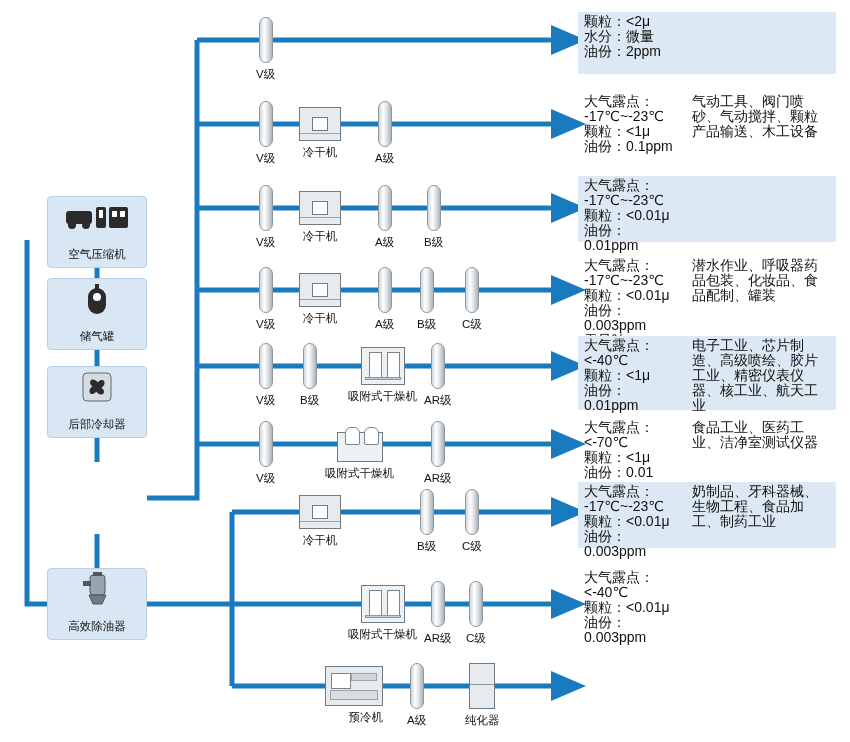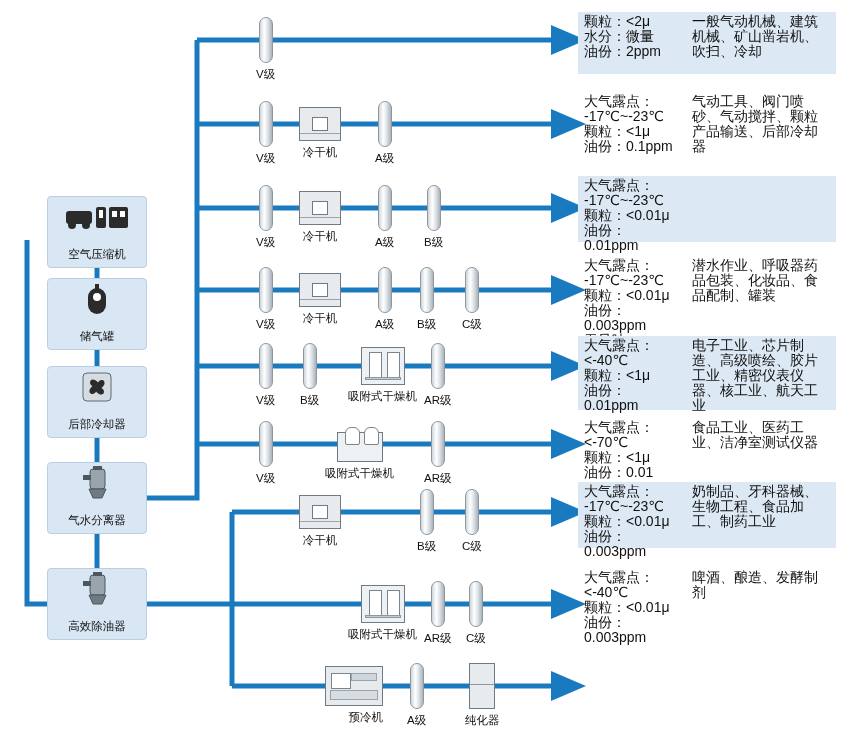--- a/index.html
+++ b/index.html
@@ -136,31 +136,20 @@
         <rect x="3" y="3" width="28" height="28" rx="4" fill="#d5dce2" stroke="#5d6a73"></rect>
         <path d="M17 17 C17 7,27 9,24 15 C21 21,17 17,17 17Z" fill="#2b2b2b"></path>
         <path d="M17 17 C27 17,25 27,19 24 C13 21,17 17,17 17Z" fill="#2b2b2b"></path>
         <path d="M17 17 C17 27,7 25,10 19 C13 13,17 17,17 17Z" fill="#2b2b2b"></path>
         <path d="M17 17 C7 17,9 7,15 10 C21 13,17 17,17 17Z" fill="#2b2b2b"></path>
       </svg>
     </div>
     <div class="cap">后部冷却器</div>
   </div>
 
-  <div class="srcbox" style="left:47px;top:462px;">
-    <div class="icowrap">
-      <svg width="34" height="36" viewBox="0 0 34 36">
-        <rect x="10" y="4" width="15" height="20" rx="3" fill="#9aa4ac" stroke="#4c5760"></rect>
-        <rect x="13" y="1" width="9" height="4" fill="#4c5760"></rect>
-        <path d="M9 24 L26 24 L22 33 L13 33 Z" fill="#6e7a84" stroke="#4c5760"></path>
-        <rect x="3" y="10" width="8" height="5" fill="#4c5760"></rect>
-      </svg>
-    </div>
-    <div class="cap">气水分离器</div>
-  </div>
 
   <div class="srcbox" style="left:47px;top:568px;">
     <div class="icowrap">
       <svg width="34" height="36" viewBox="0 0 34 36">
         <rect x="10" y="4" width="15" height="20" rx="3" fill="#9aa4ac" stroke="#4c5760"></rect>
         <rect x="13" y="1" width="9" height="4" fill="#4c5760"></rect>
         <path d="M9 24 L26 24 L22 33 L13 33 Z" fill="#6e7a84" stroke="#4c5760"></path>
         <rect x="3" y="10" width="8" height="5" fill="#4c5760"></rect>
       </svg>
     </div>
@@ -312,29 +301,28 @@
   </div>
   <div class="dev" style="left:465px;top:663px;">
     <div class="pur"></div>
     <div class="lbl">纯化器</div>
   </div>
 
   <div class="panel shaded" style="left:578px;top:12px;width:258px;height:62px;">
     <div class="left" style="white-space:pre-line">颗粒：&lt;2μ
 水分：微量
 油份：2ppm</div>
-    <div class="right">一般气动机械、建筑机械、矿山凿岩机、吹扫、冷却</div>
   </div>
 
   <div class="panel" style="left:578px;top:92px;width:258px;height:66px;">
     <div class="left" style="white-space:pre-line">大气露点：
 -17℃~-23℃
 颗粒：&lt;1μ
 油份：0.1ppm</div>
-    <div class="right">气动工具、阀门喷砂、气动搅拌、颗粒产品输送、后部冷却器</div>
+    <div class="right">气动工具、阀门喷砂、气动搅拌、颗粒产品输送、木工设备</div>
   </div>
 
   <div class="panel shaded" style="left:578px;top:176px;width:258px;height:66px;">
     <div class="left" style="white-space:pre-line">大气露点：
 -17℃~-23℃
 颗粒：&lt;0.01μ
 油份：0.01ppm</div>
   </div>
 
   <div class="panel" style="left:578px;top:256px;width:258px;height:80px;">
@@ -365,17 +353,16 @@
 -17℃~-23℃
 颗粒：&lt;0.01μ
 油份：0.003ppm</div>
     <div class="right">奶制品、牙科器械、生物工程、食品加工、制药工业</div>
   </div>
 
   <div class="panel" style="left:578px;top:568px;width:258px;height:60px;">
     <div class="left" style="white-space:pre-line">大气露点：&lt;-40℃
 颗粒：&lt;0.01μ
 油份：0.003ppm</div>
-    <div class="right">啤酒、酿造、发酵制剂</div>
   </div>
 
 
 </div>
 
 </body></html>

